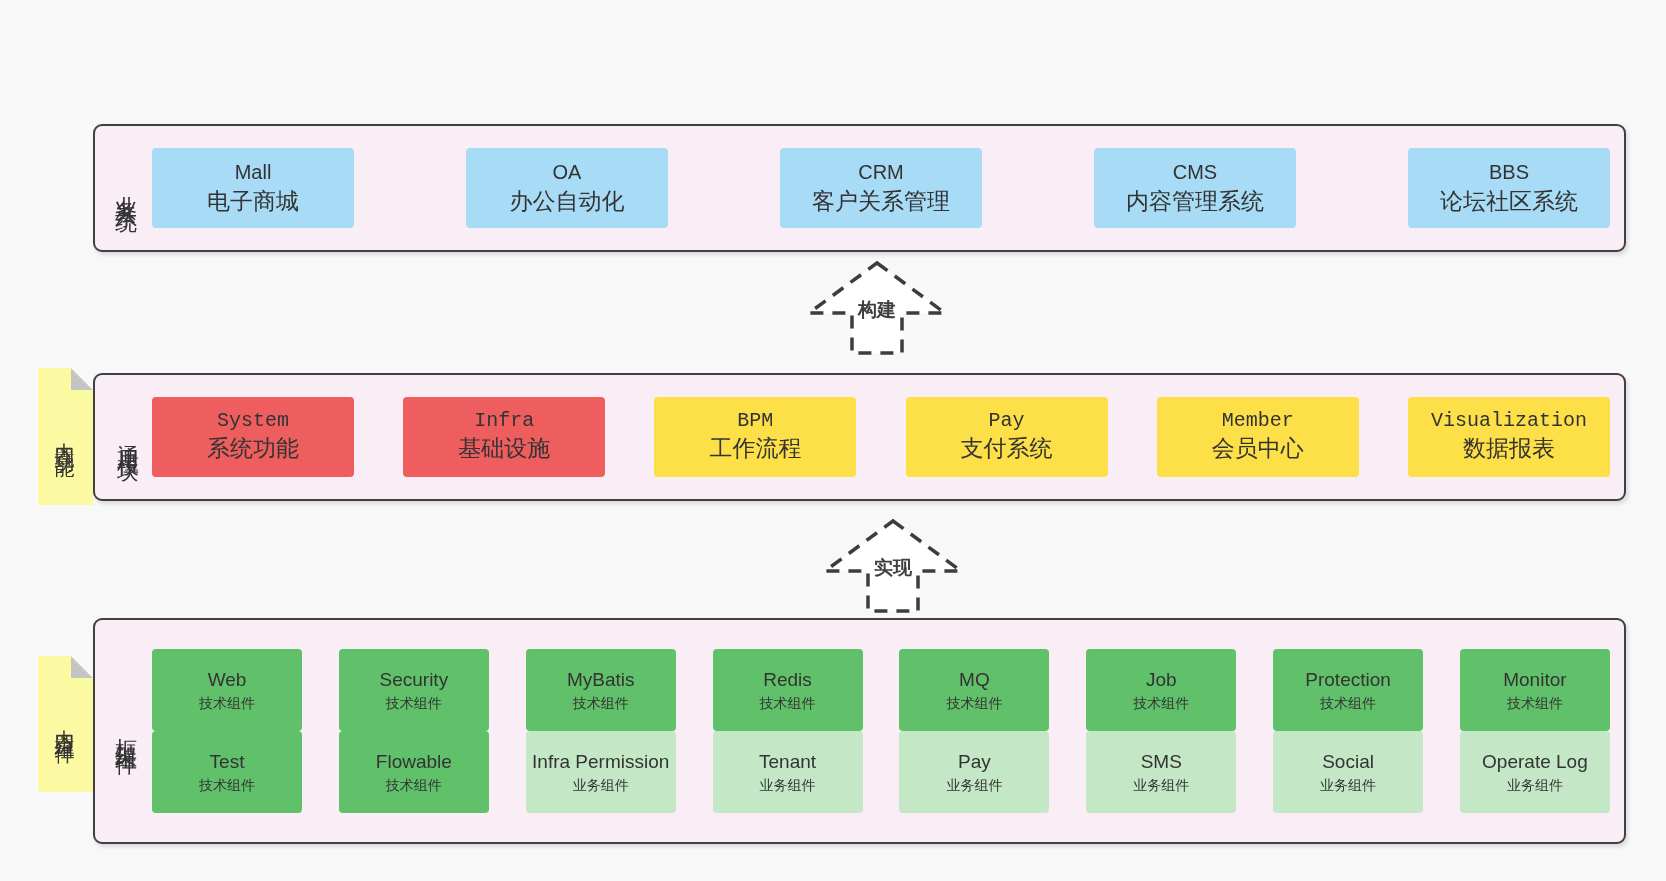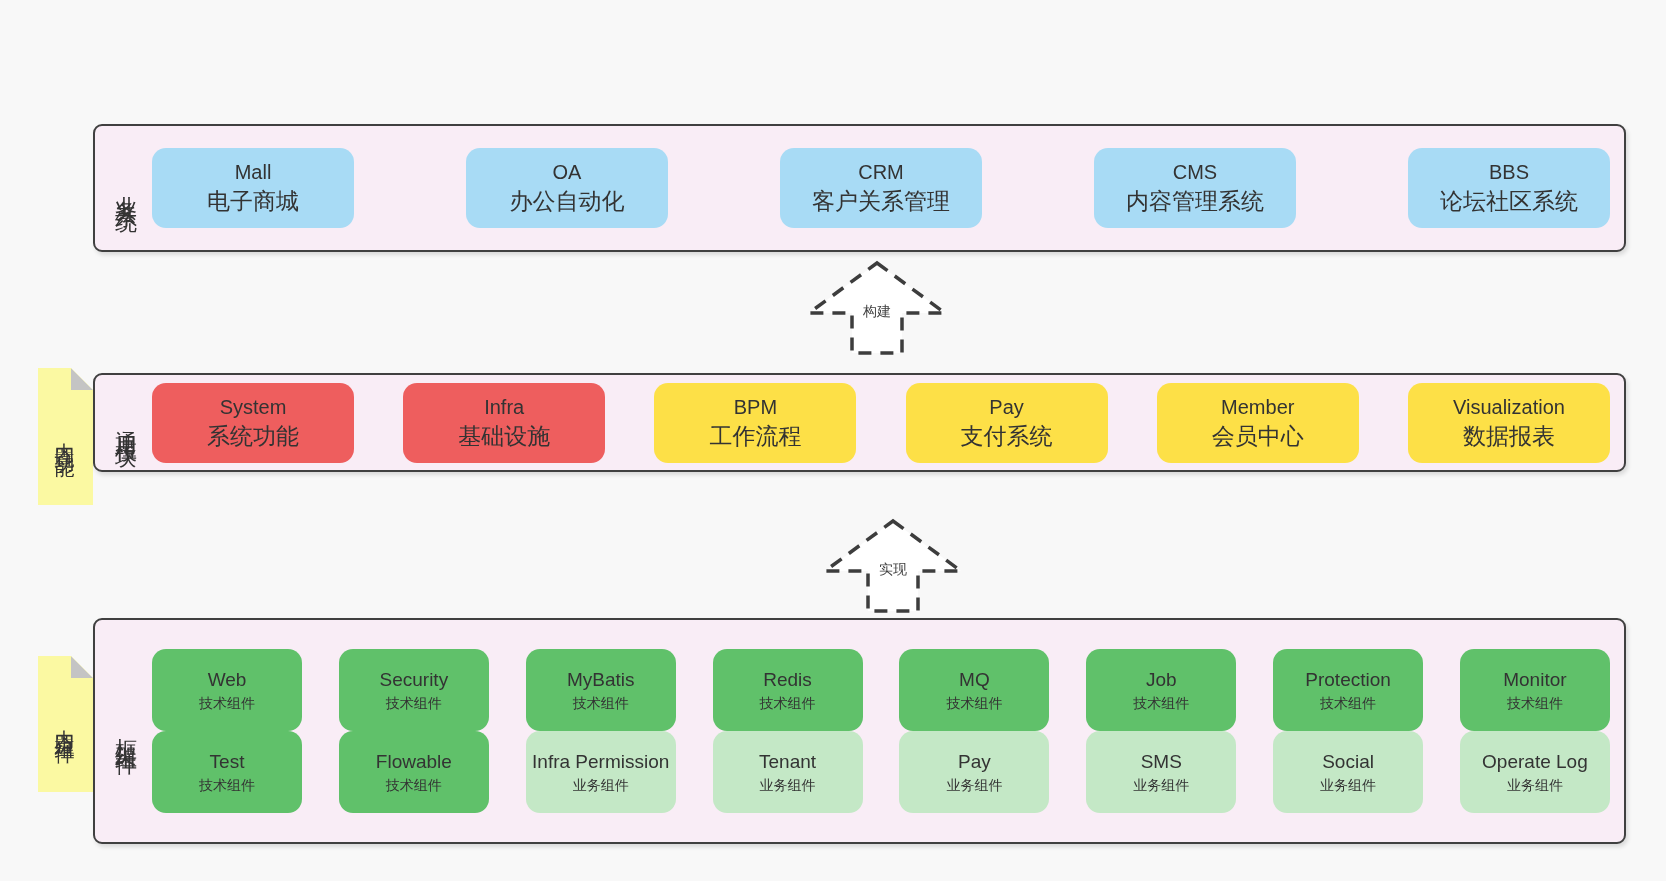--- a/index.html
+++ b/index.html
@@ -22,21 +22,21 @@
     position:absolute;left:57px;right:14px;top:0;bottom:0;
     display:flex;align-items:center;justify-content:space-between;
   }
   .boxes-rows{
     position:absolute;left:57px;right:14px;top:0;bottom:0;
     display:flex;flex-direction:column;justify-content:center;
   }
   .box-row{display:flex;justify-content:space-between;}
   
   .box{
-    border-radius:14px;display:flex;flex-direction:column;justify-content:center;
+    border-radius:4px;display:flex;flex-direction:column;justify-content:center;
     align-items:center;text-align:center;box-sizing:border-box;padding:4px 6px;
     line-height:1.3;
   }
   .layer-1 .box,.layer-2 .box{width:202px;height:80px;}
   .layer-3 .box{width:150px;height:82px;}
   .box-name{font-size:20px;color:#333;}
   .box-desc{font-size:23px;color:#333;margin-top:2px;}
   .layer-3 .box-name{font-size:19px;}
   .layer-3 .box-desc{font-size:14px;margin-top:1px;}
   .blue{background:#a8dbf5;}
@@ -45,22 +45,22 @@
   .green{background:#60c16a;}
   .green-light{background:#c4e8c6;}
   
   .arrow{position:absolute;width:142px;height:96px;}
   .arrow svg{display:block;}
   .arrow polygon{
     fill:#ffffff;stroke:#3d3d3d;stroke-width:3.5;
     stroke-dasharray:13 9;stroke-linejoin:miter;
   }
   .arrow-label{
-    position:absolute;left:50%;top:43px;transform:translateX(-50%);
-    background:#ffffff;padding:0 4px;font-size:14px;color:#3f3f3f;white-space:nowrap;
+    position:absolute;left:50%;top:37px;transform:translateX(-50%);
+    background:#ffffff;padding:0 4px;font-size:19px;color:#3f3f3f;white-space:nowrap;font-weight:bold;
   }
   
   .note{
     position:absolute;left:38px;width:55px;background:#fbf9a2;
     clip-path:polygon(0 0, calc(100% - 22px) 0, 100% 22px, 100% 100%, 0 100%);
   }
   .note-fold{
     position:absolute;top:0;right:0;width:22px;height:22px;background:#c4c4c4;
     clip-path:polygon(0 0, 100% 100%, 0 100%);
   }
@@ -106,21 +106,21 @@
       <polygon points="71,3 139,53 96,53 96,93 46,93 46,53 3,53"></polygon>
     </svg>
     <div class="arrow-label">构建</div>
   </div>
 
   <div class="note" style="top:368px;height:137px;">
     <div class="note-fold"></div>
     <div class="note-text">内置功能</div>
   </div>
 
-  <section class="layer layer-2" style="top:373px;height:99px;">
+  <section class="layer layer-2" style="top:373px;height:128px;font-family:Liberation Mono, monospace;">
     <div class="layer-label">通用模块</div>
     <div class="boxes">
         <div class="box red">
           <div class="box-name">System</div>
           <div class="box-desc">系统功能</div>
         </div>
         <div class="box red">
           <div class="box-name">Infra</div>
           <div class="box-desc">基础设施</div>
         </div>

